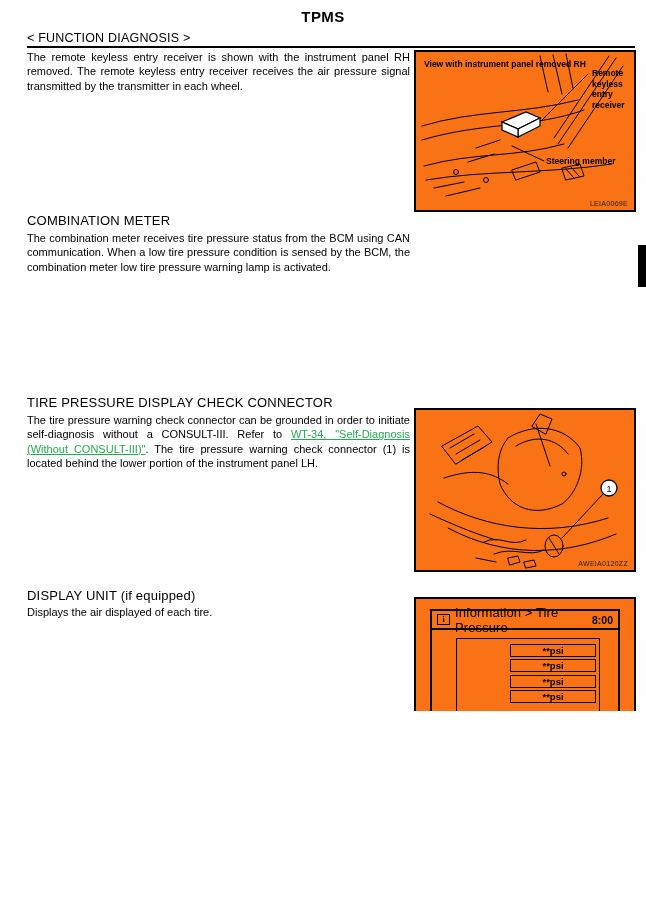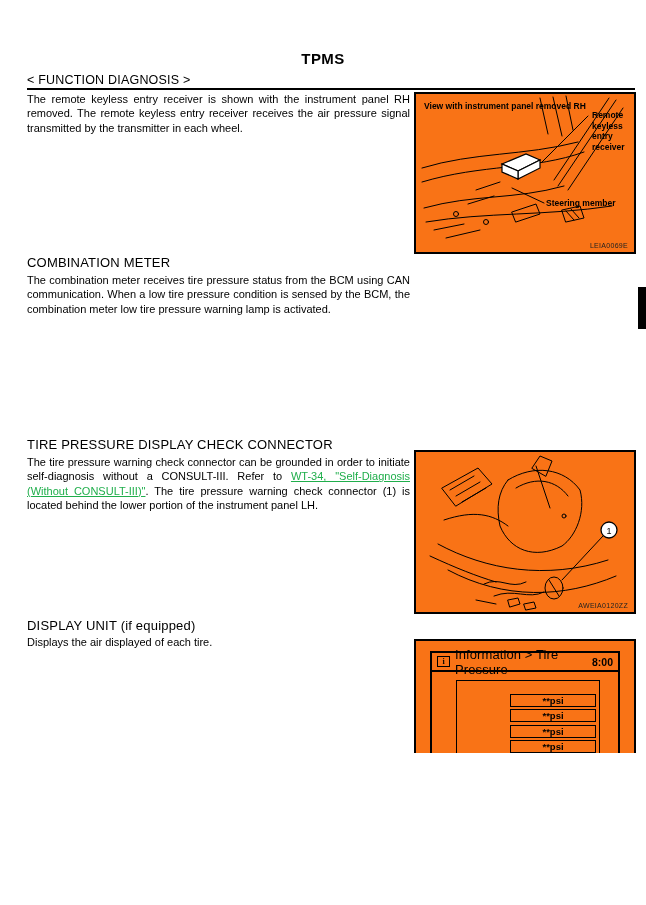--- a/index.html
+++ b/index.html
@@ -4,21 +4,20 @@
 <style>
   * { box-sizing: border-box; }
   html,body { margin:0; padding:0; background:#ffffff; }
   .page {
     position: relative;
     width: 646px; height: 711px;
     background:#ffffff;
     font-family: "Liberation Sans", sans-serif;
     color:#000;
     overflow: hidden;
-    margin-top: 42px;
   }
   .title {
     position:absolute; top:8px; left:0; width:100%;
     text-align:center; font-size:15px; font-weight:bold; letter-spacing:.4px;
   }
   .section-header {
     position:absolute; top:31px; left:27px;
     font-size:12.5px; letter-spacing:.2px;
   }
   .rule { position:absolute; top:46px; left:27px; width:608px; height:2px; background:#000; }
@@ -53,21 +52,21 @@
   .ibox {
     width:13px; height:11px; border:1px solid #000; margin-right:5px;
     display:flex; align-items:center; justify-content:center;
     font-size:8px; font-weight:bold; font-family:"Liberation Serif", serif;
     flex:0 0 auto;
   }
   .screen-title { font-size:13px; font-weight:normal; letter-spacing:.1px; }
   .screen-time { margin-left:auto; font-size:10.5px; font-weight:bold; }
   .psi-wrap {
     position:absolute; left:24px; top:27px; width:144px; height:74px;
-    border:1px solid #000; padding-top:10px;
+    border:1px solid #000; padding-top:2px;
   }
   .psi-box {
     width:86px; height:13px; border:1px solid #000;
     margin:2.5px 3px 2.5px auto;
     font-size:9.5px; font-weight:bold; text-align:center; line-height:12px;
   }
   .screen-footer {
     position:absolute; left:0; right:0; bottom:0; height:15px;
     border-top:2px solid #000;
     display:flex; align-items:center; gap:3px; padding-left:4px;
@@ -172,21 +171,21 @@
         <path d="M133,128 L143,144"></path>
         <path d="M187,84 L146,128"></path>
         <circle cx="148" cy="64" r="2"></circle>
       </g>
       <circle cx="193" cy="78" r="8" stroke="#000" stroke-width="1.3" fill="#fff"></circle>
       <text x="193" y="81.5" text-anchor="middle" font-size="9" font-family="Liberation Sans, sans-serif" fill="#000">1</text>
     </svg>
     <div class="fig-code">AWEIA0120ZZ</div>
   </div>
 
-  <div class="tcol" style="top:576px;">
+  <div class="tcol" style="top:588px;">
     <div class="h2">DISPLAY UNIT (if equipped)</div>
     <div class="para" style="margin-top:2px;">Displays the air displayed of each tire.</div>
   </div>
 
   <div class="fig" style="top:597px; height:152px;">
     <div class="screen">
       <div class="screen-header">
         <div class="ibox">i</div>
         <div class="screen-title">Information &gt; Tire Pressure</div>
         <div class="screen-time">8:00</div>

